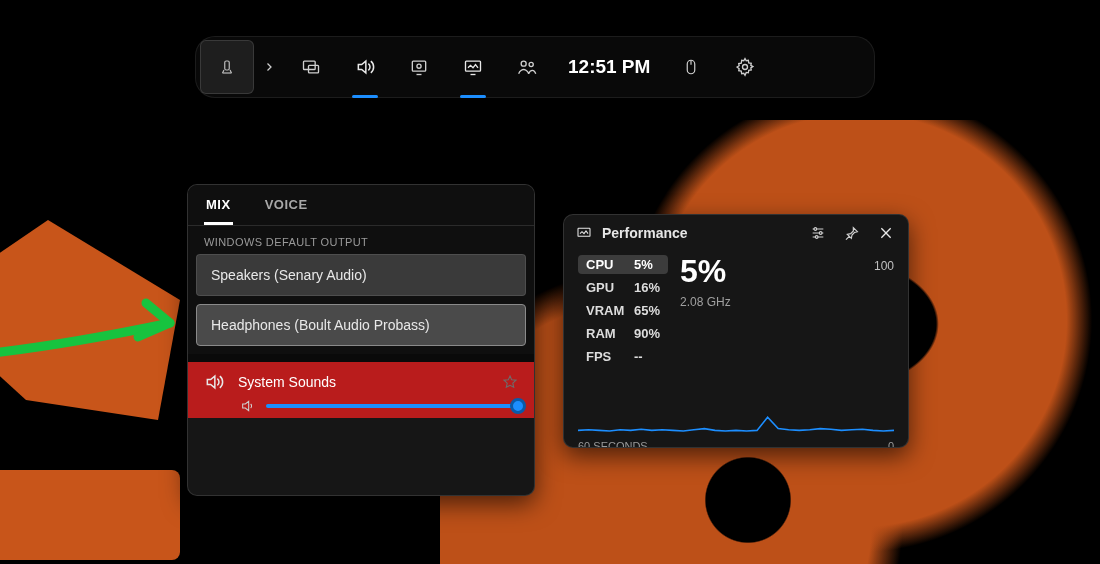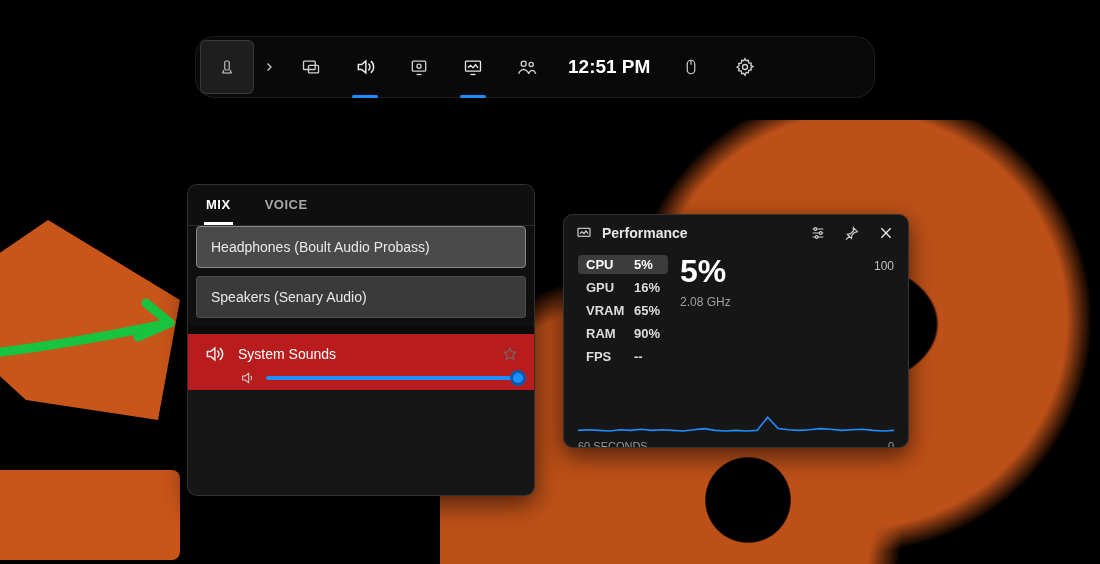--- a/index.html
+++ b/index.html
@@ -291,23 +291,24 @@
         <path d="M12 2l1.5 2.5L16 4l.5 3 3 .5-.5 2.5 2.5 1.5-2.5 1.5.5 2.5-3 .5-.5 3-2.5-.5L12 22l-1.5-2.5L8 20l-.5-3-3-.5.5-2.5L2.5 12 5 10.5 4.5 8l3-.5L8 4l2.5.5z"></path>
       </svg>
   </div>
 </div>
 
 <div id="audio-panel" class="panel">
   <div class="tabs">
     <div class="tab active">MIX</div>
     <div class="tab">VOICE</div>
   </div>
+  <div class="section-label">WINDOWS DEFAULT OUTPUT</div>
   <div class="output-list">
+    <div class="output-item">Speakers (Senary Audio)</div>
     <div class="output-item selected">Headphones (Boult Audio Probass)</div>
-    <div class="output-item">Speakers (Senary Audio)</div>
   </div>
   <div class="divider"></div>
   <div class="mix-row">
     <div class="mix-title">
       <svg width="20" height="20" viewBox="0 0 24 24" fill="none" stroke="#e8e8e8" stroke-width="1.8">
           <path d="M4 9v6h4l5 4V5L8 9H4z"></path>
           <path d="M16 8a5 5 0 010 8M19 5a9 9 0 010 14"></path>
         </svg>
       <span class="label">System Sounds</span>
       <span class="star">

